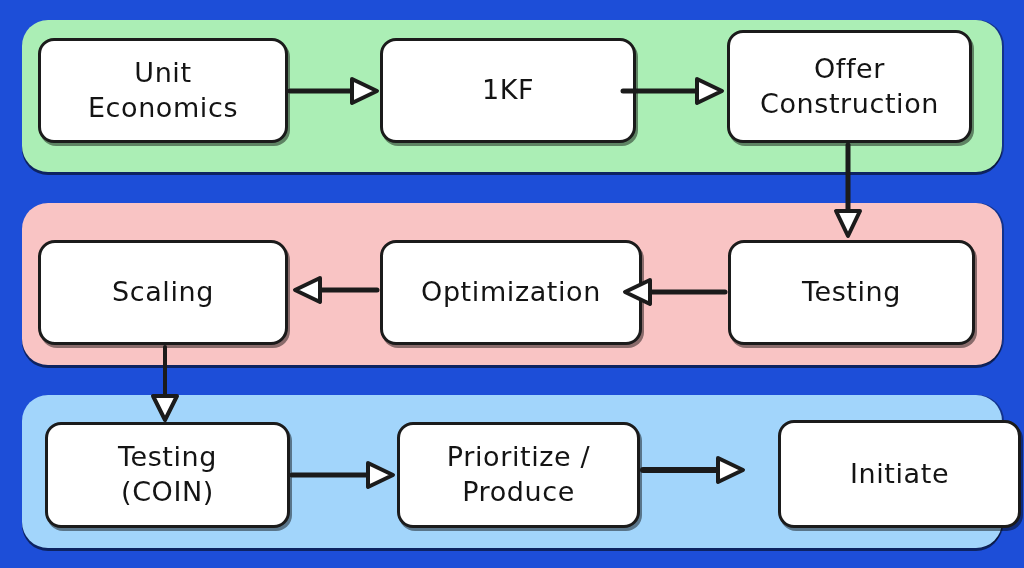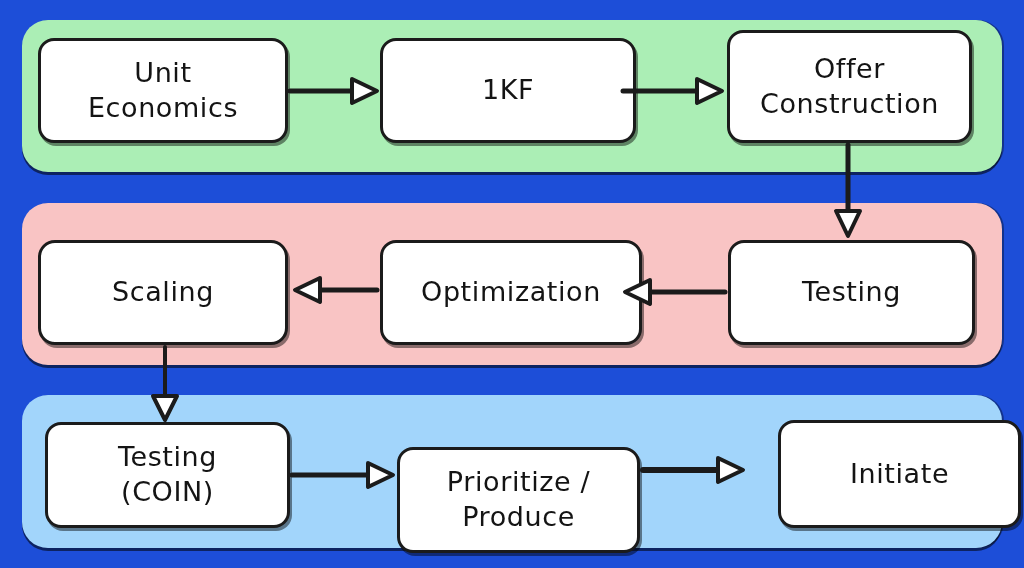--- a/index.html
+++ b/index.html
@@ -89,21 +89,21 @@
     <span class="node-label">Testing</span>
   </div>
 
   <div class="band band-blue" style="left: 22px; top: 395px; width: 980px; height: 153px; background: rgb(162, 213, 251);"></div>
 
   <div class="node" style="left:45px; top:422px; width:245px; height:106px;">
     <span class="node-label">Testing
 (COIN)</span>
   </div>
 
-  <div class="node" style="left:397px; top:422px; width:243px; height:106px;margin-top:25px;">
+  <div class="node" style="left:397px; top:422px; width:243px; height:106px;">
     <span class="node-label">Prioritize /
 Produce</span>
   </div>
 
   <div class="node" style="left:778px; top:420px; width:243px; height:108px;">
     <span class="node-label">Initiate</span>
   </div>
 
   <svg class="edge-layer" viewBox="0 0 1024 568">
 

